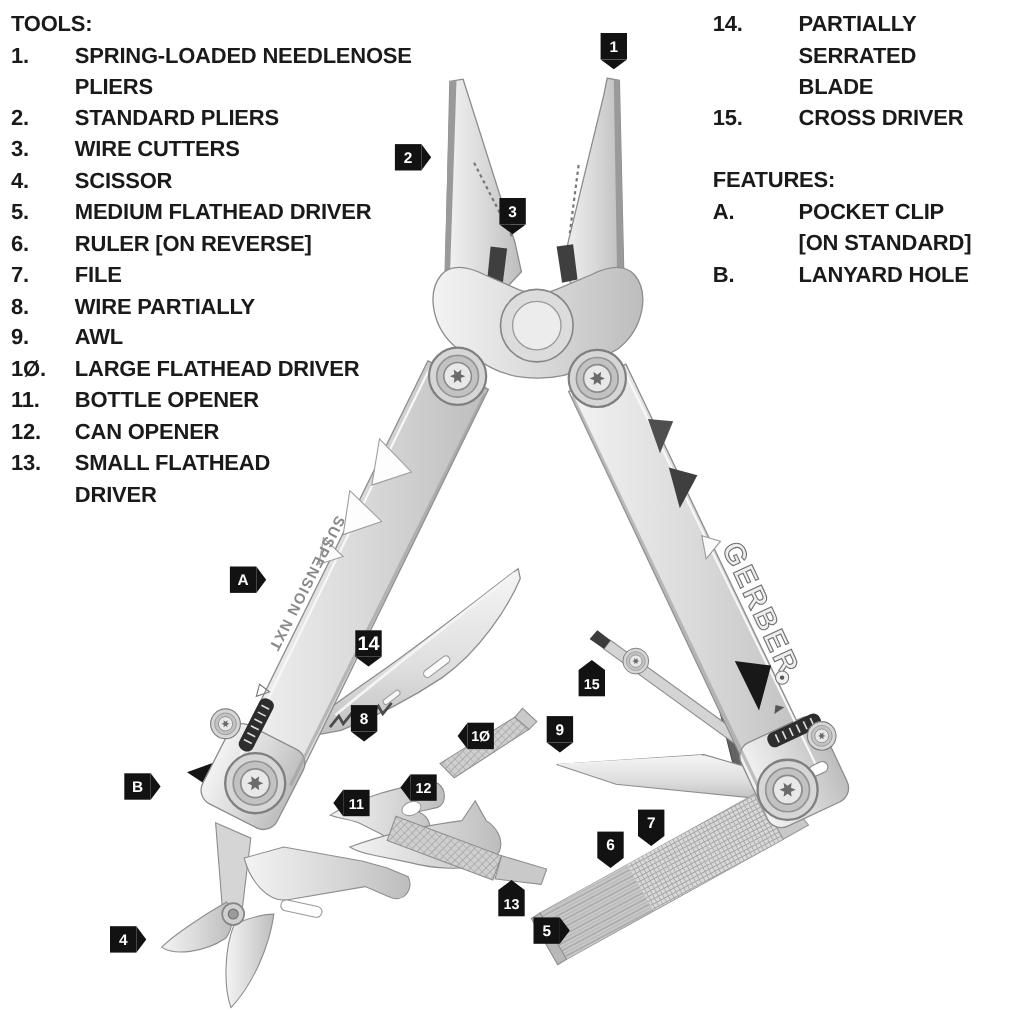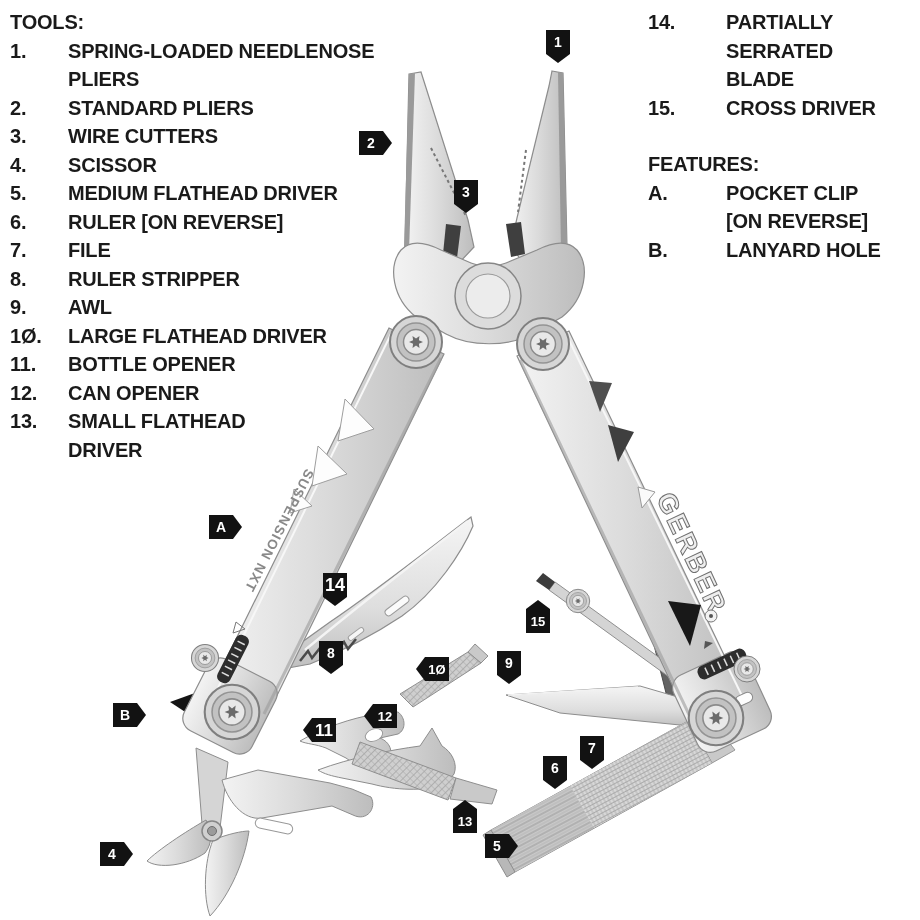--- a/index.html
+++ b/index.html
@@ -236,21 +236,21 @@
         <div class="row">
           <span class="num">6.</span>
           <span class="lbl">RULER [ON REVERSE]</span>
         </div>
         <div class="row">
           <span class="num">7.</span>
           <span class="lbl">FILE</span>
         </div>
         <div class="row">
           <span class="num">8.</span>
-          <span class="lbl">RULER STRIPPER</span>
+          <span class="lbl">WIRE PARTIALLY</span>
         </div>
         <div class="row">
           <span class="num">9.</span>
           <span class="lbl">AWL</span>
         </div>
         <div class="row">
           <span class="num">1Ø.</span>
           <span class="lbl">LARGE FLATHEAD DRIVER</span>
         </div>
         <div class="row">
@@ -280,42 +280,42 @@
           <span class="num">15.</span>
           <span class="lbl">CROSS DRIVER</span>
         </div>
       </div>
   <div id="features-block">
     <div class="title">FEATURES:</div>
     <div id="features-rows">
           <div class="row">
             <span class="num">A.</span>
             <span class="lbl">POCKET CLIP
-[ON REVERSE]</span>
+[ON STANDARD]</span>
           </div>
           <div class="row">
             <span class="num">B.</span>
             <span class="lbl">LANYARD HOLE</span>
           </div>
         </div>
   </div>
 </div>
 
 <div id="markers">
       <div class="marker dir-down" style="left: 546px; top: 30px;">1</div>
       <div class="marker dir-right" style="left: 359px; top: 131px;">2</div>
       <div class="marker dir-down" style="left: 454px; top: 180px;">3</div>
       <div class="marker dir-right" style="left: 100px; top: 842px;">4</div>
       <div class="marker dir-right" style="left: 485px; top: 834px;">5</div>
       <div class="marker dir-down" style="left: 543px; top: 756px;">6</div>
       <div class="marker dir-down" style="left: 580px; top: 736px;">7</div>
       <div class="marker dir-down" style="left: 319px; top: 641px;">8</div>
       <div class="marker dir-down" style="left: 497px; top: 651px;">9</div>
       <div class="marker dir-left" style="left: 425px; top: 657px; font-size: 13px;">1Ø</div>
-      <div class="marker dir-left" style="left: 312px; top: 718px; font-size: 17px;">11</div>
+      <div class="marker dir-left" style="left: 312px; top: 718px; font-size: 13px;">11</div>
       <div class="marker dir-left" style="left: 373px; top: 704px; font-size: 13px;">12</div>
       <div class="marker dir-up" style="left: 441px; top: 809px; font-size: 13px; margin-left: 12px;">13</div>
       <div class="marker dir-down" style="left: 323px; top: 549px; font-size: 18px; margin-top: 24px;">14</div>
       <div class="marker dir-up" style="left: 526px; top: 609px; font-size: 13px;">15</div>
       <div class="marker dir-right" style="left: 209px; top: 515px;">A</div>
       <div class="marker dir-right" style="left: 113px; top: 703px;">B</div>
     </div>
 
 </div>
 

